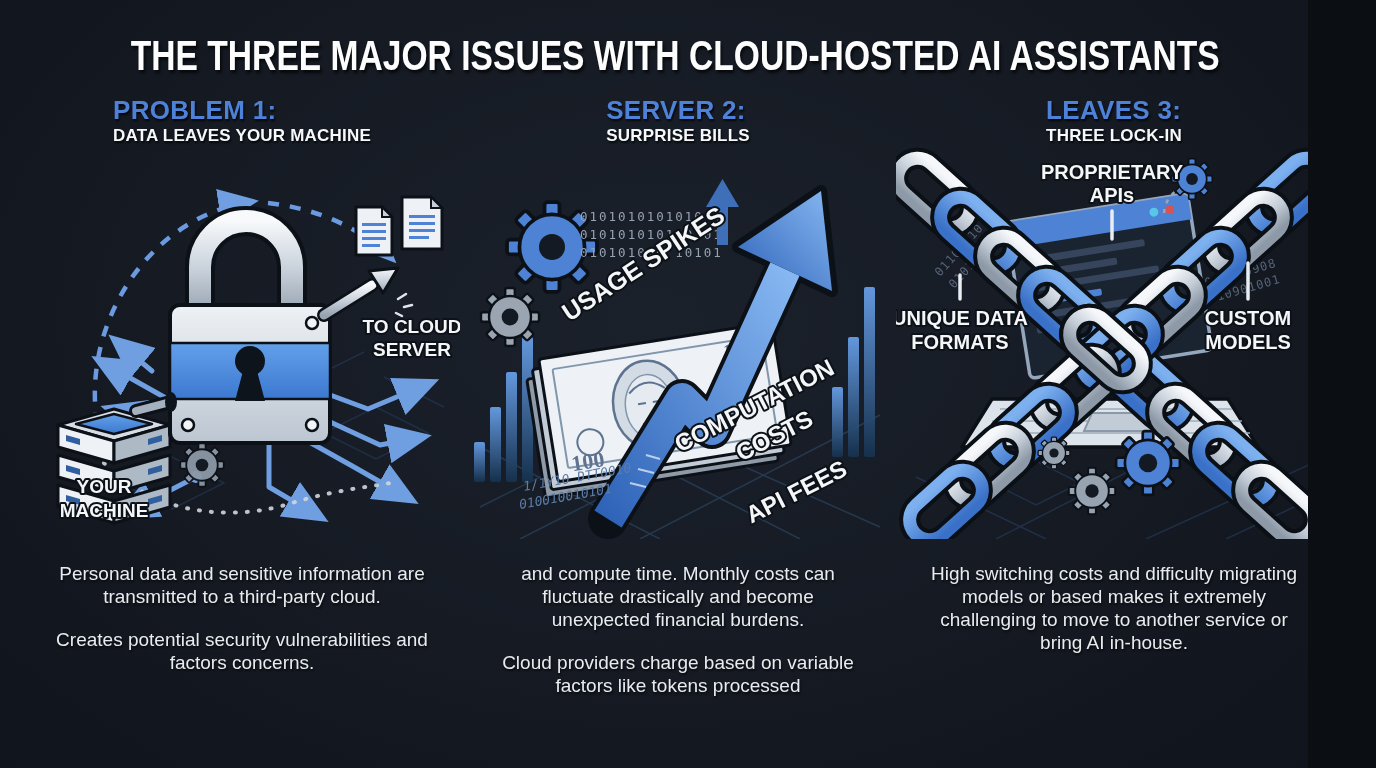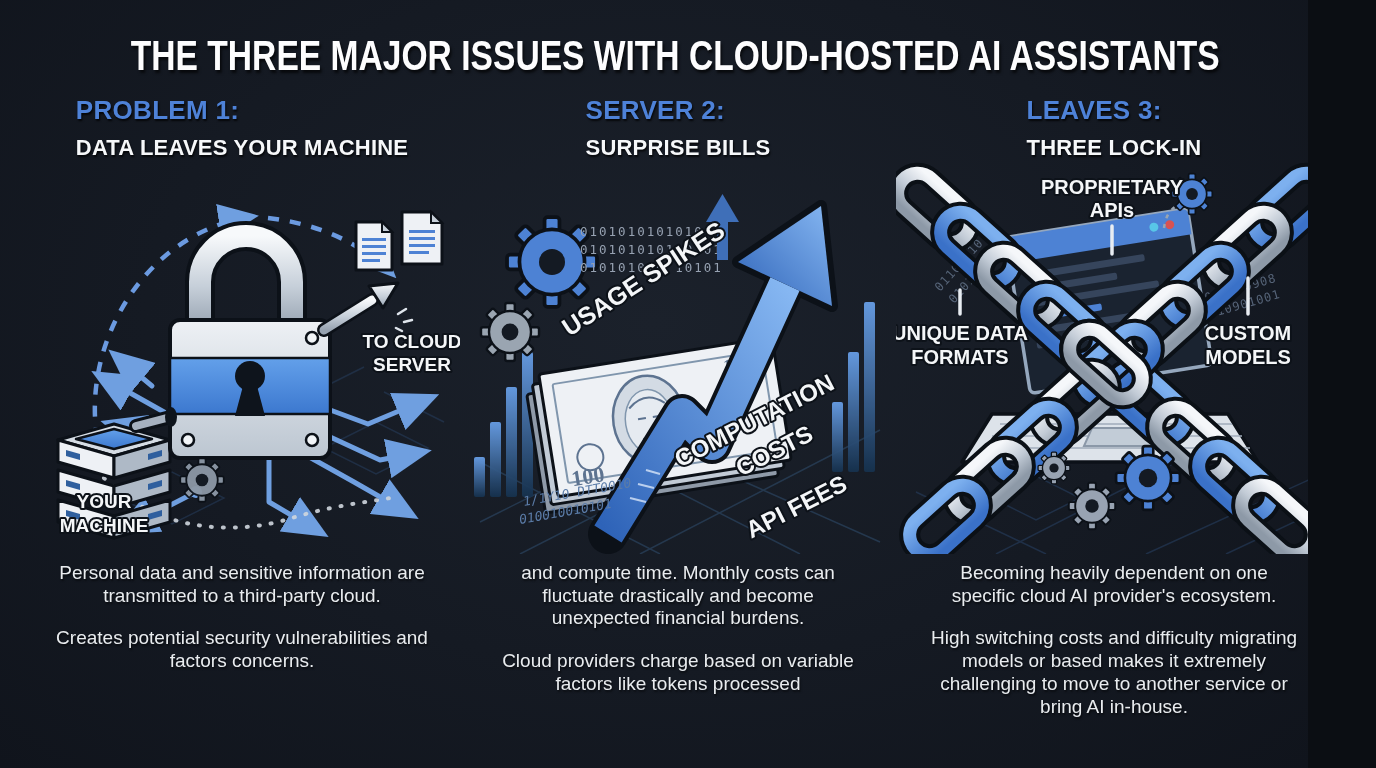--- a/index.html
+++ b/index.html
@@ -15,27 +15,27 @@
     text-shadow:2px 3px 3px rgba(0,0,0,.65);
   }
   .columns{display:flex;justify-content:space-between;padding:4px 24px 0;}
   .col{width:436px;display:flex;flex-direction:column;align-items:center;}
   .col-head{text-align:left;margin-top:12px;line-height:1.08;white-space:nowrap;}
   .plabel{
     color:#4e82d8;font-size:26px;font-weight:800;letter-spacing:.3px;
     text-shadow:1px 2px 2px rgba(0,0,0,.75);
   }
   .ptitle{
-    color:#f6f8fa;font-size:22px;font-weight:800;letter-spacing:.2px;margin-top:12px;
+    color:#f6f8fa;font-size:17px;font-weight:800;letter-spacing:.2px;margin-top:3px;
     text-shadow:1px 2px 2px rgba(0,0,0,.75);
   }
   .art{width:436px;height:392px;margin-top:2px;}
   .col-body{margin-top:8px;}
   .col-body p{
-    margin:0 auto 20px;font-size:19px;line-height:1.2;color:#e9ecef;text-align:center;
+    margin:16px auto 20px;font-size:19px;line-height:1.2;color:#e9ecef;text-align:center;
     text-shadow:1px 2px 2px rgba(0,0,0,.55);
   }
   .col-1 .col-body p{max-width:386px;}
   .col-2 .col-body p{max-width:352px;}
   .col-3 .col-body p{max-width:375px;}
 
   
   .svg-label{
     font-family:"Liberation Sans",sans-serif;font-weight:800;fill:#f4f6f8;
     paint-order:stroke;stroke:#0d1219;stroke-width:4px;stroke-linejoin:round;
@@ -486,19 +486,18 @@
 
         <text class="svg-label" font-size="20" text-anchor="middle" x="216" y="32">PROPRIETARY</text>
         <text class="svg-label" font-size="20" text-anchor="middle" x="216" y="55">APIs</text>
         <text class="svg-label" font-size="20" text-anchor="middle" x="64" y="178">UNIQUE DATA</text>
         <text class="svg-label" font-size="20" text-anchor="middle" x="64" y="202">FORMATS</text>
         <text class="svg-label" font-size="20" text-anchor="middle" x="352" y="178">CUSTOM</text>
         <text class="svg-label" font-size="20" text-anchor="middle" x="352" y="202">MODELS</text>
       </svg>
 
       <div class="col-body">
-        <p>Becoming heavily dependent on one specific cloud AI provider's ecosystem.</p>
         <p>High switching costs and difficulty migrating models or based makes it extremely challenging to move to another service or bring AI in-house.</p>
       </div>
     </section>
 
   </div>
 </div>
 
 </body></html>

